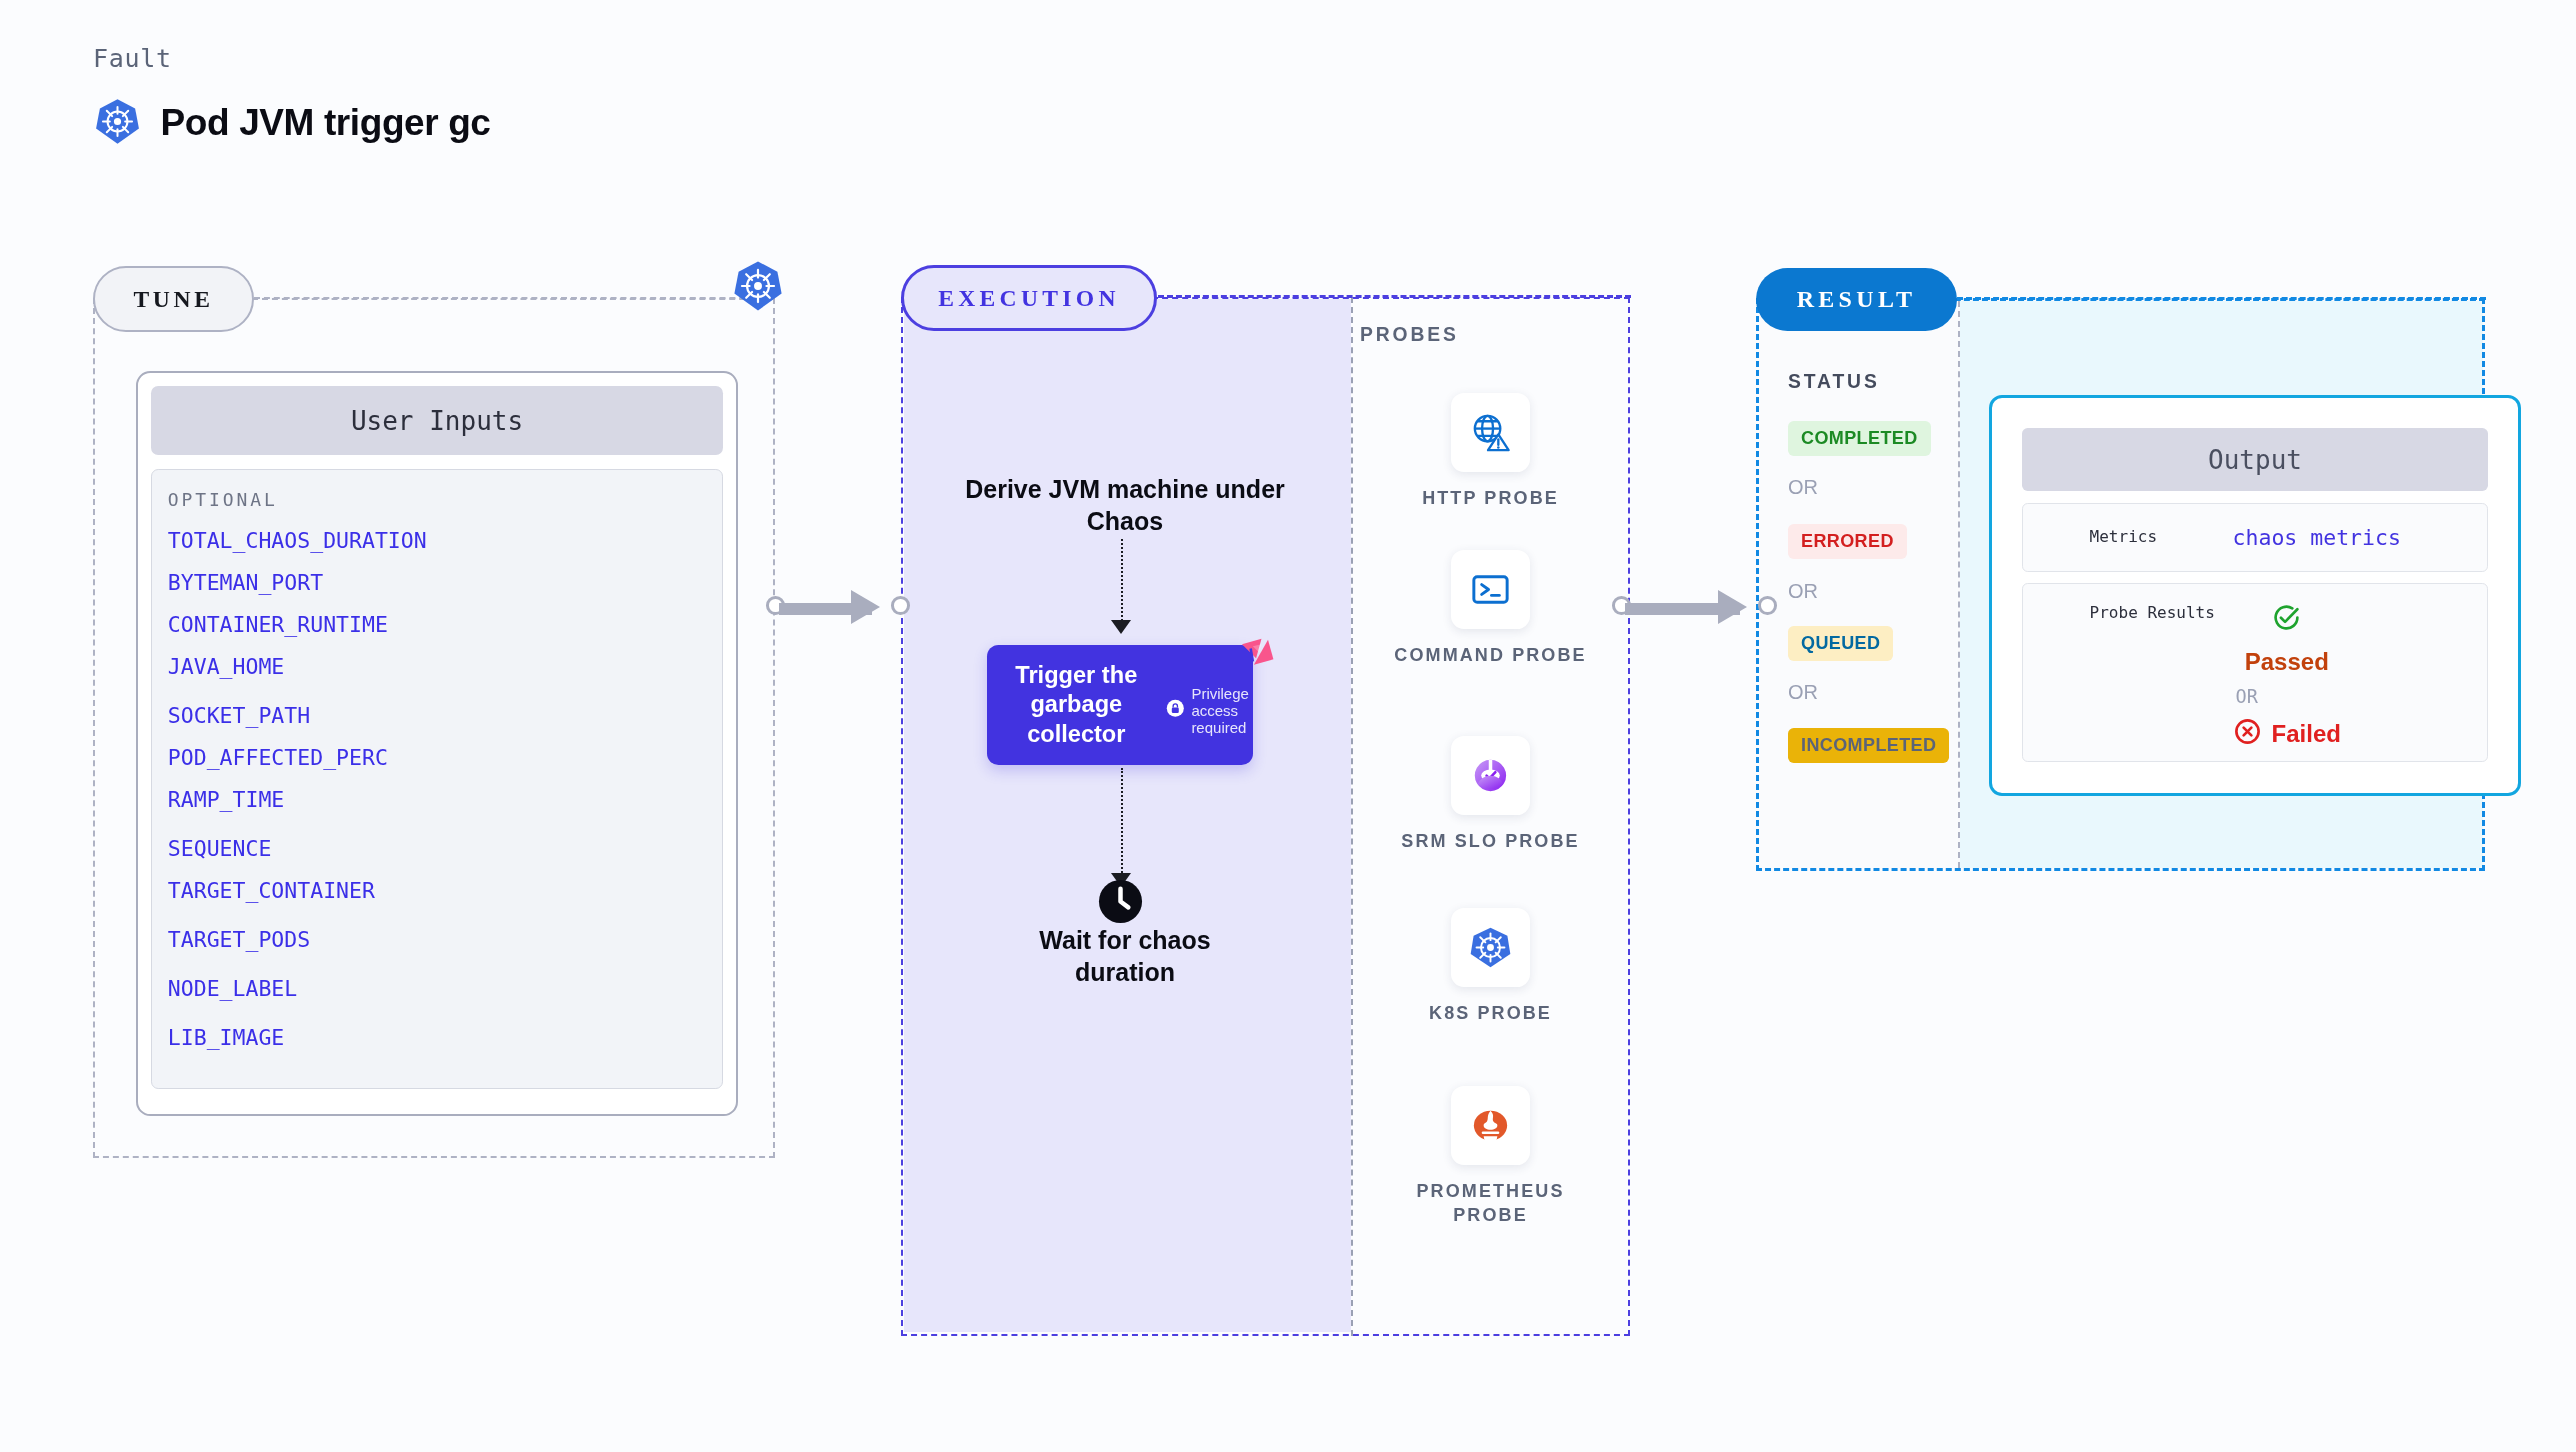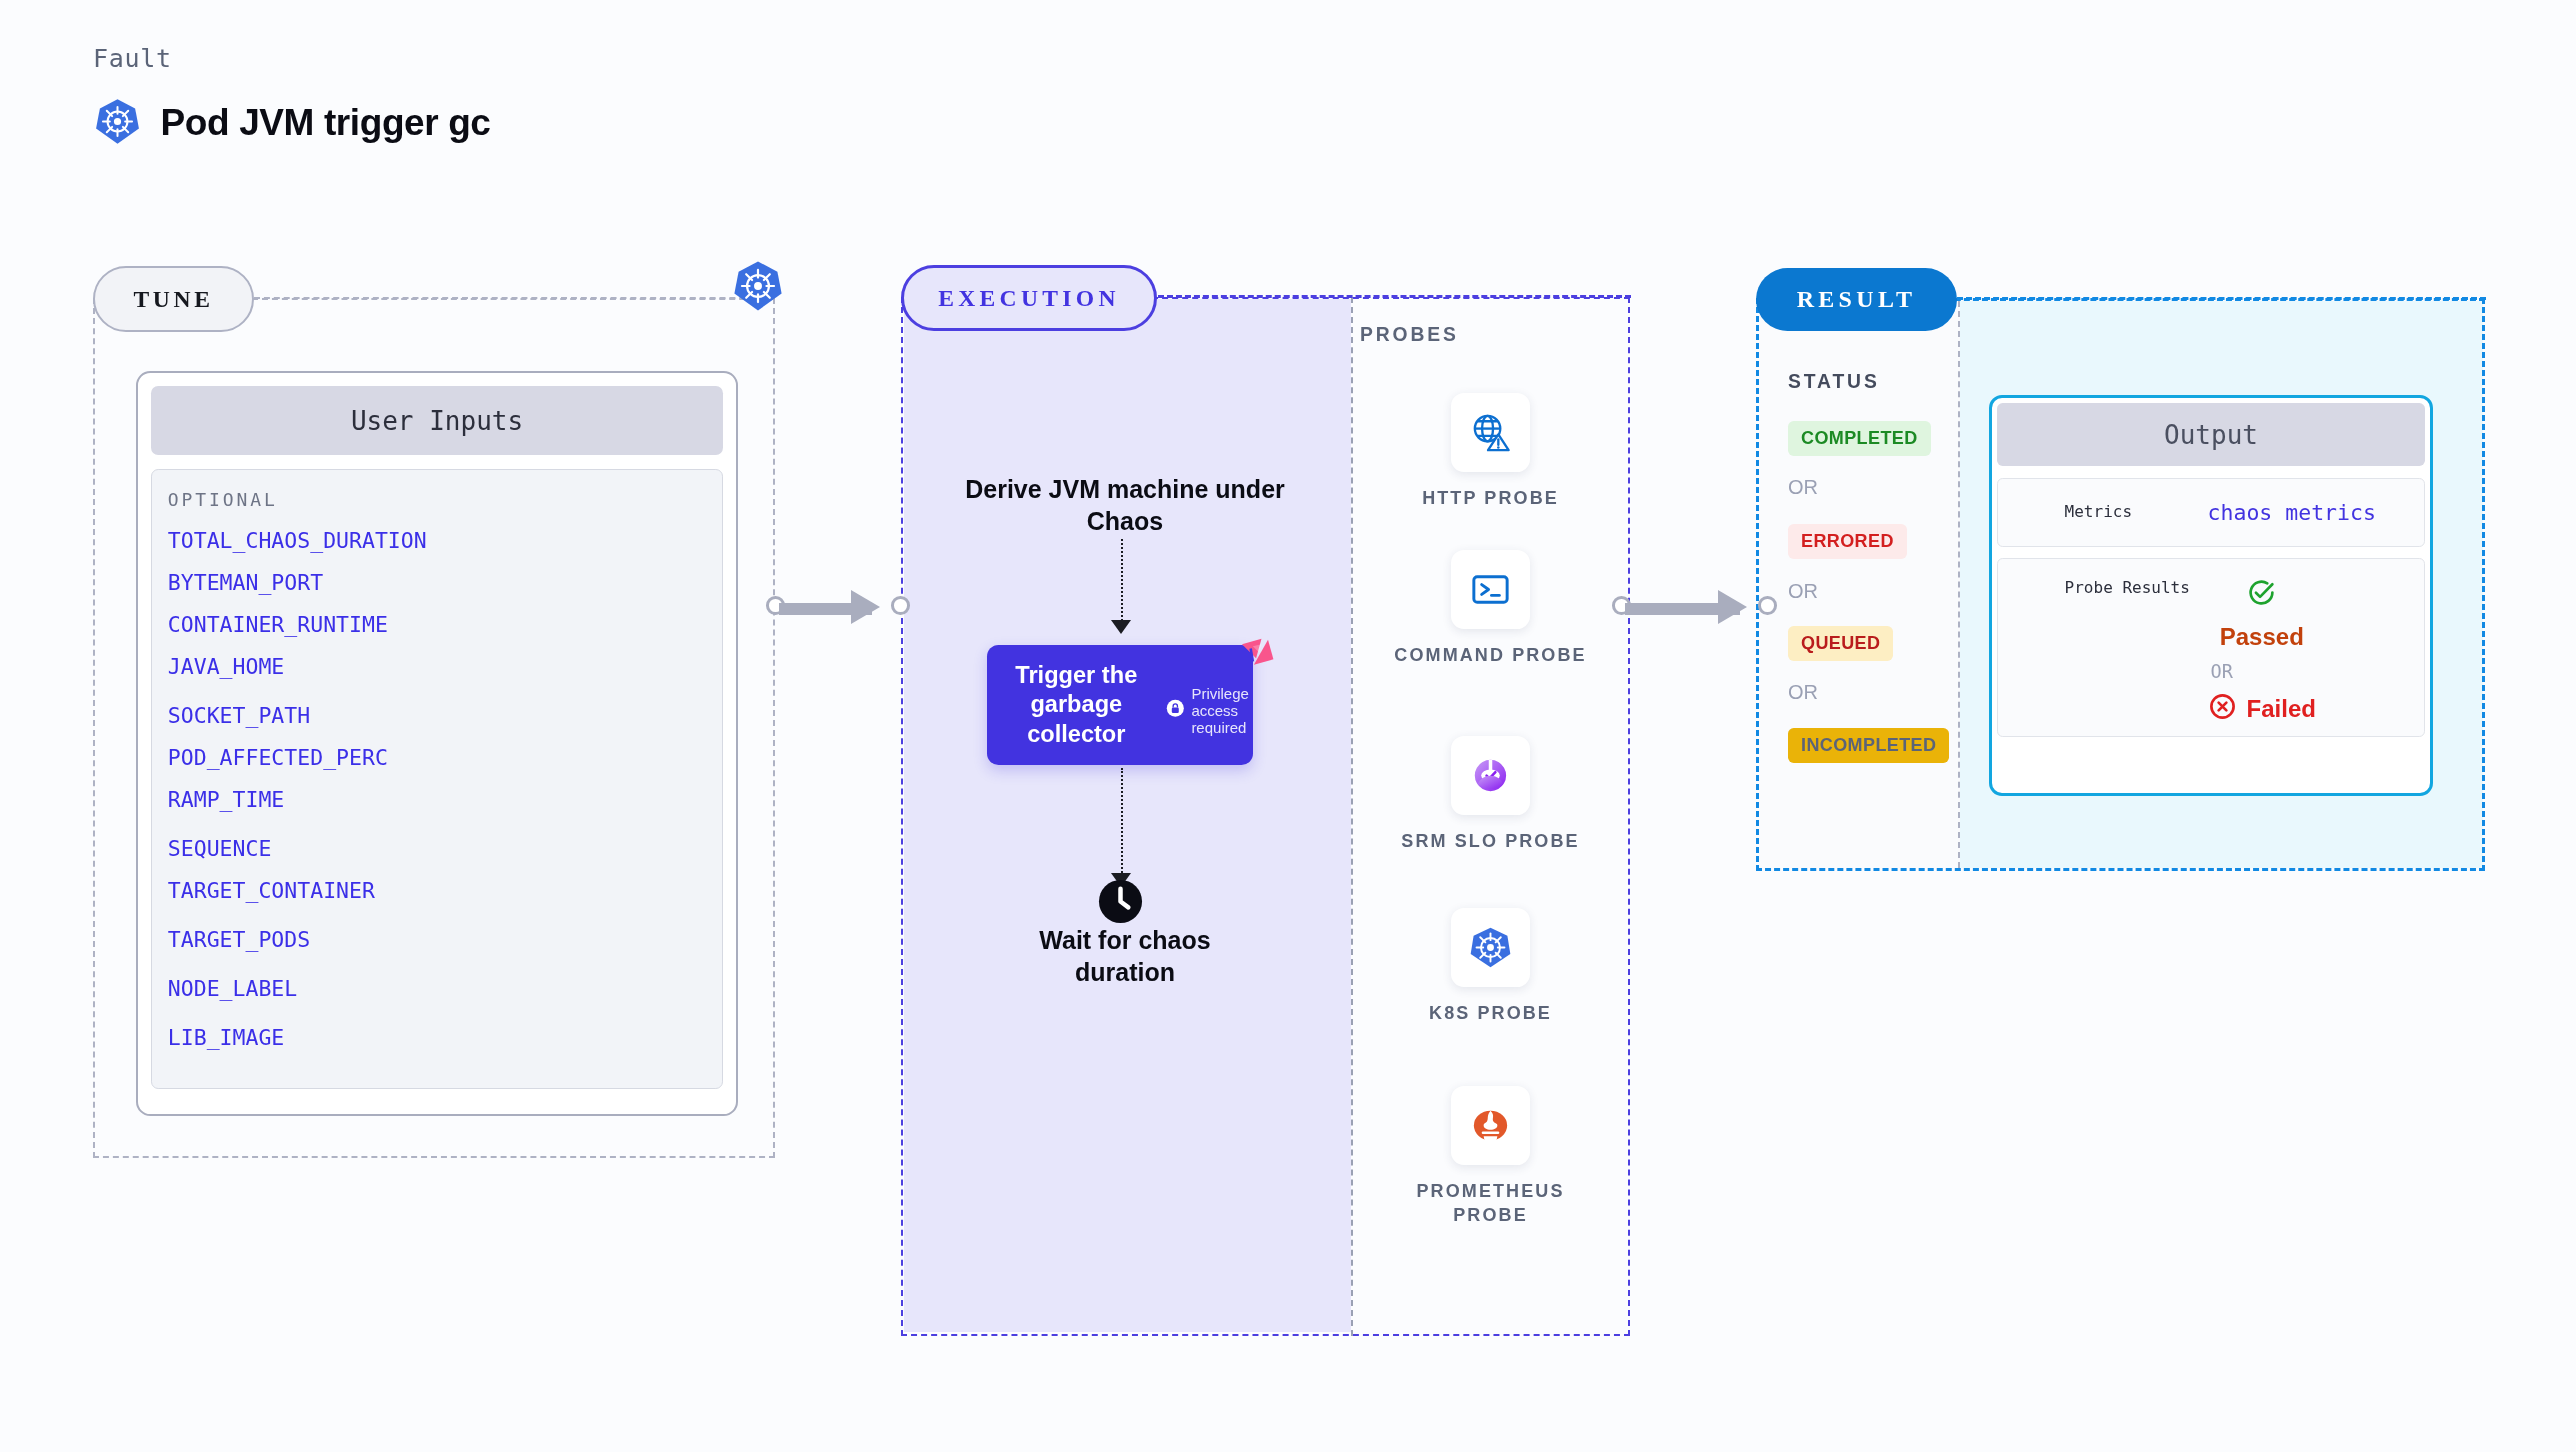--- a/index.html
+++ b/index.html
@@ -171,23 +171,23 @@
     position:absolute;left:1788px;border-radius:5.7px;padding:7.2px 13px;
     font-size:18px;font-weight:bold;letter-spacing:0.4px;z-index:4;
   }
   .ortext{
     position:absolute;left:1788px;font-size:20px;color:#9aa0b4;z-index:4;
     font-family:"Liberation Sans",sans-serif;
   }
 
   
   #output-card{
-    position:absolute;left:1989px;top:395px;width:444px;height:401px;
+    position:absolute;left:1989px;top:395px;width:532px;height:401px;
     background:#ffffff;border:3.6px solid #12a6e0;border-radius:13px;
-    box-sizing:border-box;padding:5px;z-index:4;
+    box-sizing:border-box;padding:30px;z-index:4;
   }
   #output-header{
     background:#d7d8e4;border-radius:5.7px;height:63px;
     display:flex;align-items:center;justify-content:center;
     font-family:"DejaVu Sans Mono","Liberation Mono",monospace;
     font-size:26px;color:#4a4f60;
   }
   .out-row{
     margin-top:11.5px;border:1.4px solid #e1e4ea;border-radius:5.7px;
     background:#fafbfd;display:flex;align-items:center;box-sizing:border-box;
@@ -440,21 +440,21 @@
   </div>
   <div class="probe-label">PROMETHEUS PROBE</div>
 </div>
 
 <div id="status-label">STATUS</div>
 
 <div class="badge" style="top:421px;background:#dff5df;color:#1c8a24;">COMPLETED</div>
 <div class="ortext" style="top:476px;">OR</div>
 <div class="badge" style="top:524px;background:#fdeaea;color:#d31f1f;">ERRORED</div>
 <div class="ortext" style="top:580px;">OR</div>
-<div class="badge" style="top:626px;background:#fdeec3;color:#b91c1c;">QUEUED</div>
+<div class="badge" style="top:626px;background:#fdeec3;color:#0369a1;">QUEUED</div>
 <div class="ortext" style="top:681px;">OR</div>
 <div class="badge" style="top:728px;background:#eab308;color:#5b6478;">INCOMPLETED</div>
 
 <div id="output-card">
   <div id="output-header">Output</div>
 
   <div class="out-row" id="metrics-row">
     <span class="out-key">Metrics</span>
     <span id="metrics-val">chaos metrics</span>
   </div>

